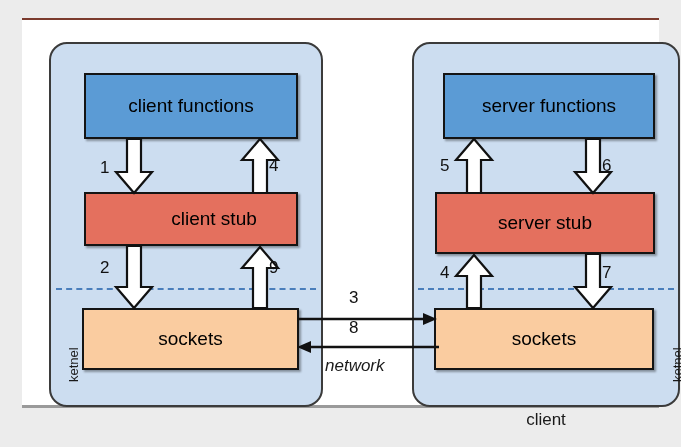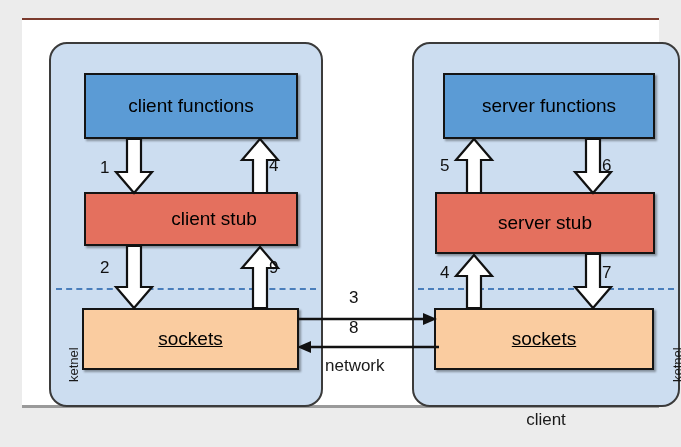--- a/index.html
+++ b/index.html
@@ -54,21 +54,21 @@
     align-items: center;
     justify-content: center;
     text-align: center;
     color: #000000;
     font-size: 19px;
     line-height: 1.12;
     box-shadow: 2px 2px 2px rgba(0,0,0,0.35);
   }
   .node-box.fn     { background: #5b9bd5; }
   .node-box.stub   { background: #e4705e; }
-  .node-box.socket { background: #facca0; text-decoration: underline; }
+  .node-box.socket { background: #facca0; }
 
   
   .box-client-fn     { left: 62px; top: 53px;  width: 214px; height: 66px; }
   .box-client-stub   { left: 62px; top: 172px; width: 214px; height: 54px; padding-left: 46px; }
   .box-client-socket { left: 60px; top: 288px; width: 217px; height: 62px; }
   
   .box-server-fn     { left: 421px; top: 53px;  width: 212px; height: 66px; }
   .box-server-stub   { left: 413px; top: 172px; width: 220px; height: 62px; text-align: center; }
   .box-server-socket { left: 412px; top: 288px; width: 220px; height: 62px; }
 
@@ -110,20 +110,21 @@
   .net-line svg { display: block; overflow: visible; }
 
   .net-label {
     position: absolute;
     font-size: 17px;
     color: #111111;
     white-space: nowrap;
   }
   .net-caption {
     position: absolute;
+    font-style: italic;
     font-size: 17px;
     color: #1a1a1a;
     white-space: nowrap;
     text-align: right;
   }
 
   
   .role-caption {
     position: absolute;
     font-size: 17px;

